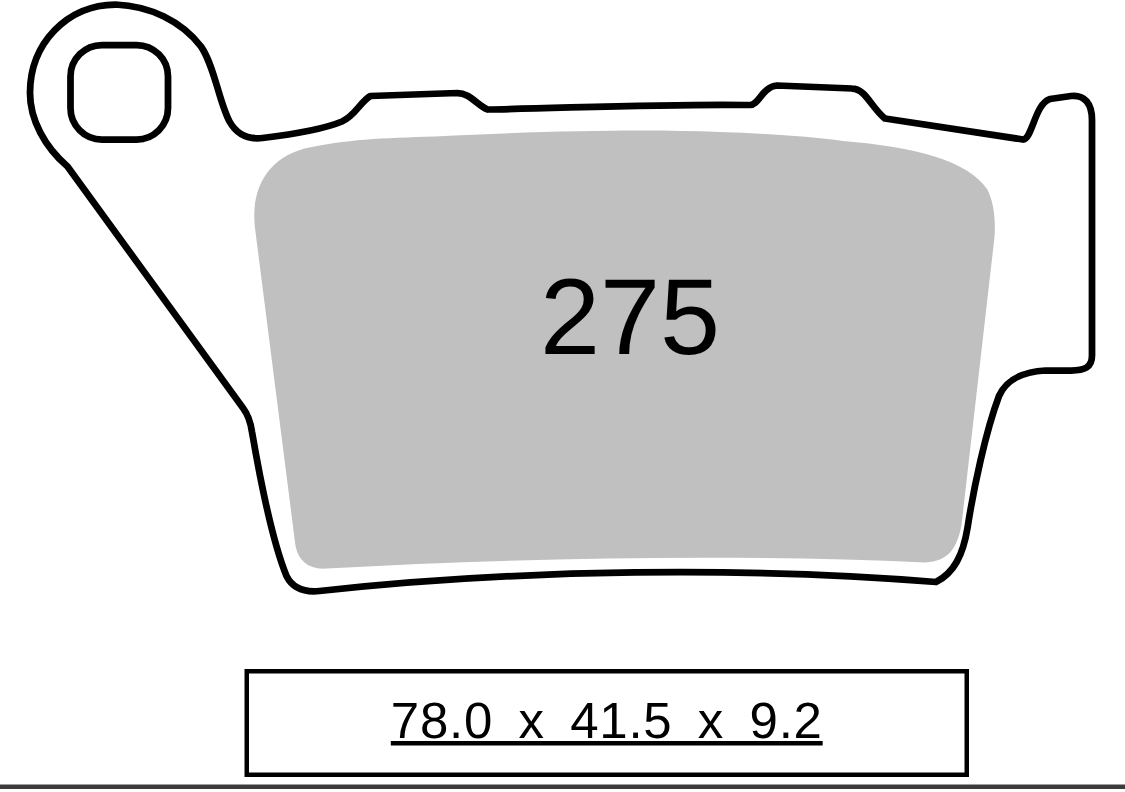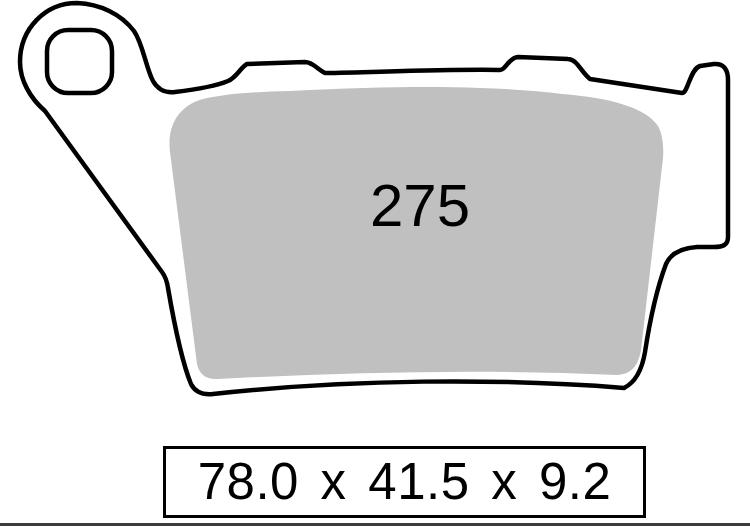--- a/index.html
+++ b/index.html
@@ -23,44 +23,45 @@
   .drawing {
     position: absolute;
     left: 0; top: 0;
     width: 750px; height: 440px;
   }
   .pad-number {
     position: absolute;
     left: 320px; top: 176px;
     width: 200px;
     text-align: center;
-    font-size: 60px;
+    font-size: 72px;
     line-height: 1;
     color: var(--outline);
     letter-spacing: 0px;
     white-space: nowrap;
   }
   .dims-box {
     position: absolute;
     left: 163px; top: 446px;
     width: 483px; height: 72px;
     border: 3px solid var(--outline);
     background: var(--background);
     display: flex;
     align-items: center;
     justify-content: center;
   }
   .dims-text {
-    font-size: 51px;
+    font-size: 34px;
     line-height: 1;
     color: var(--outline);
     word-spacing: 7px;
     letter-spacing: 0.5px;
     white-space: nowrap;
     padding-bottom: 2px;
+    text-decoration: underline;
   }
   .separator {
     position: absolute;
     left: 0; top: 523px;
     width: 750px; height: 2.5px;
     background: var(--separator-line);
   }
   .outline-stroke {
     fill: var(--background);
     stroke: var(--outline);

